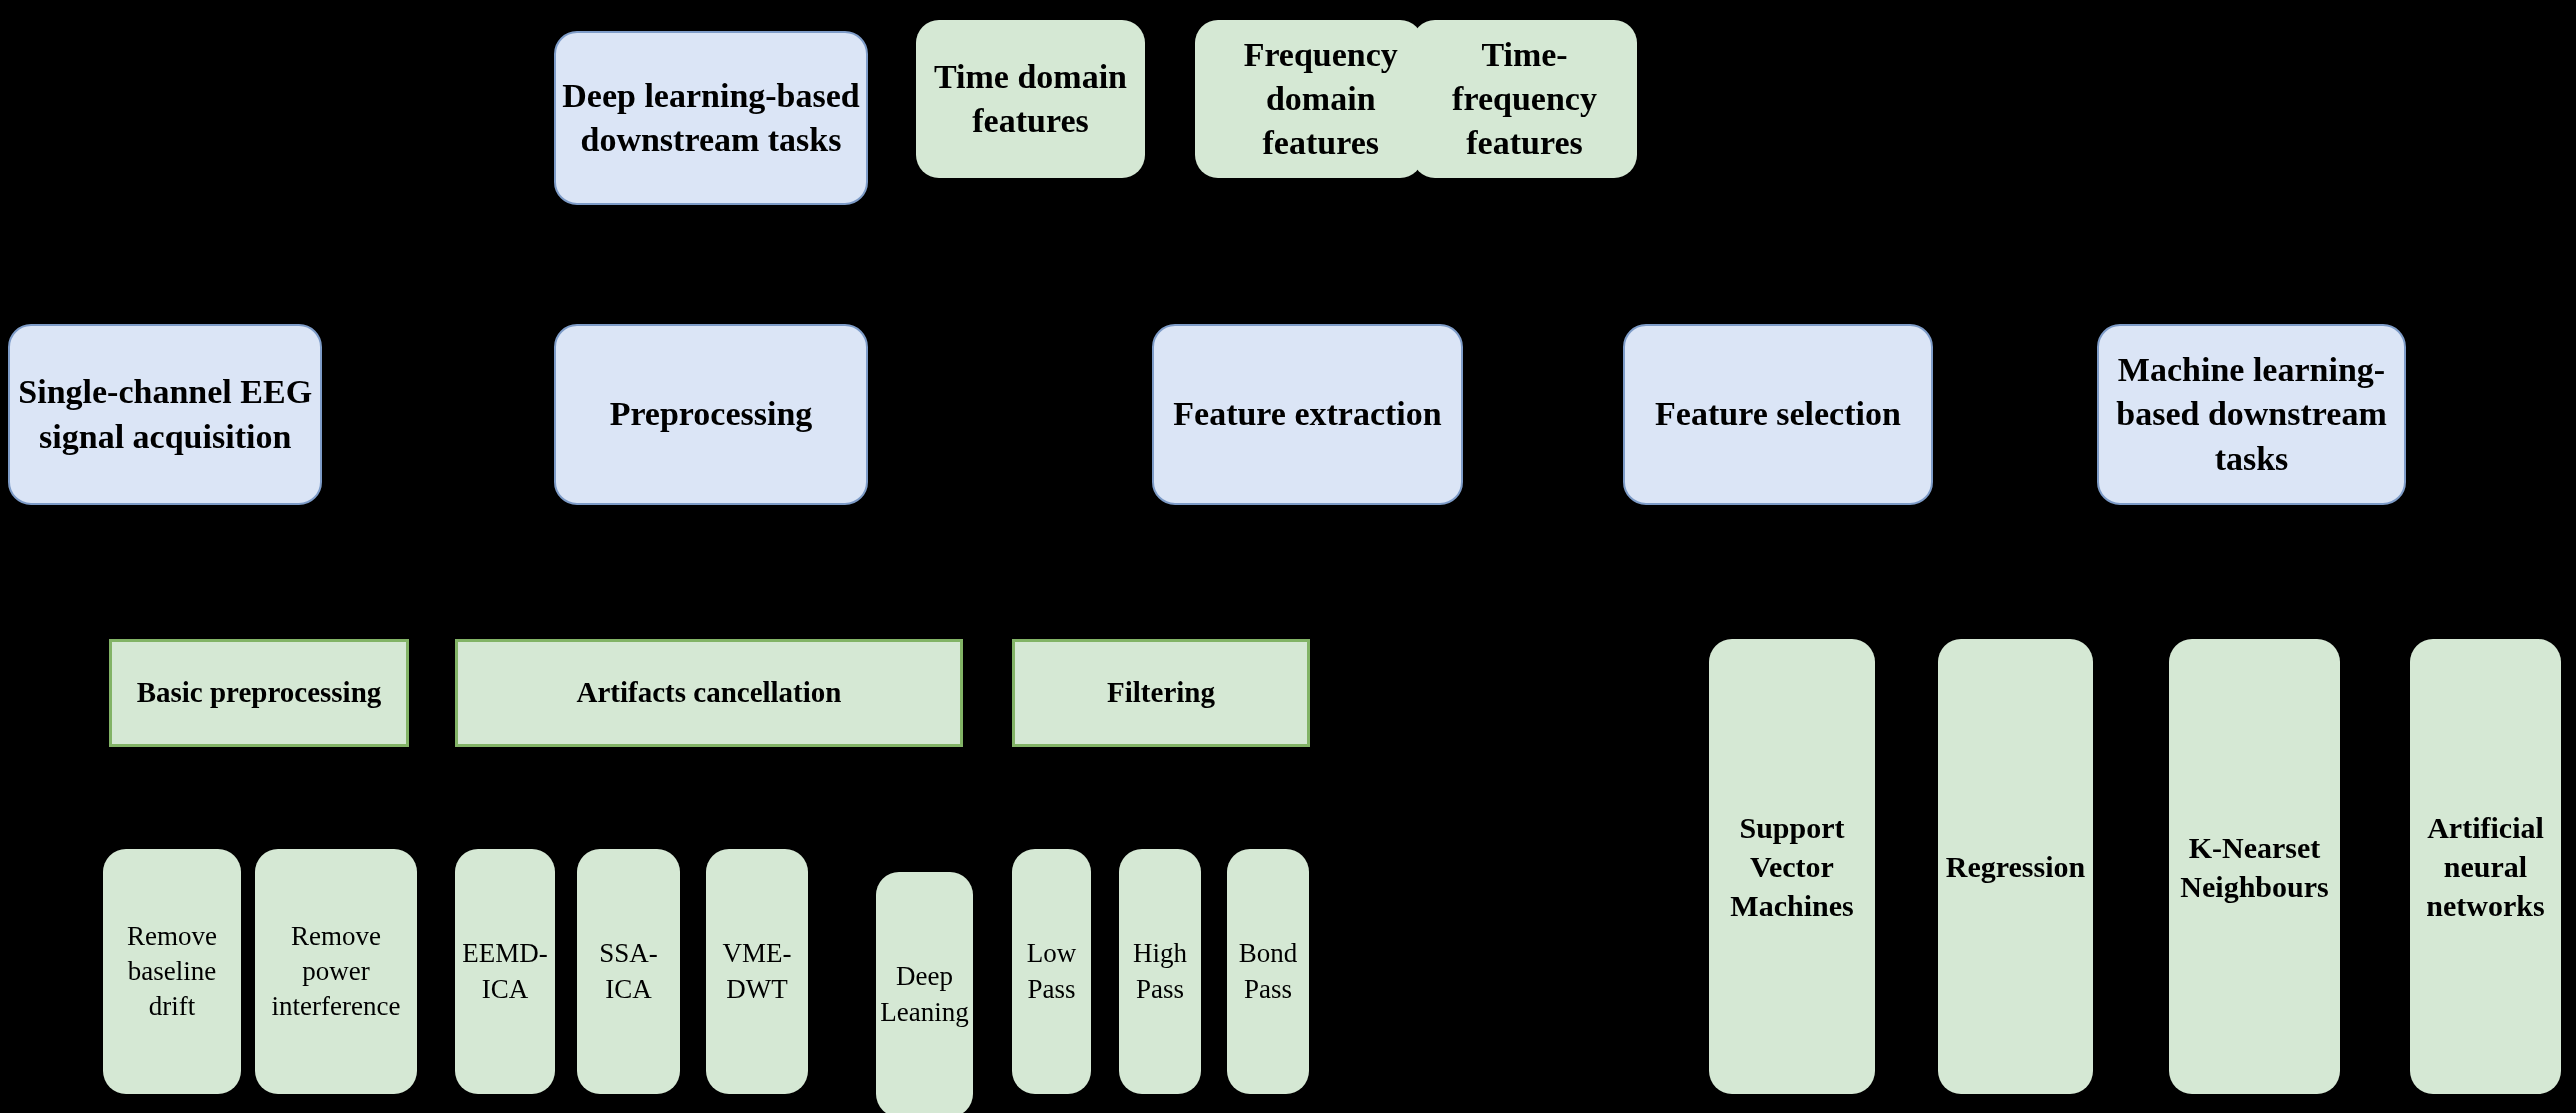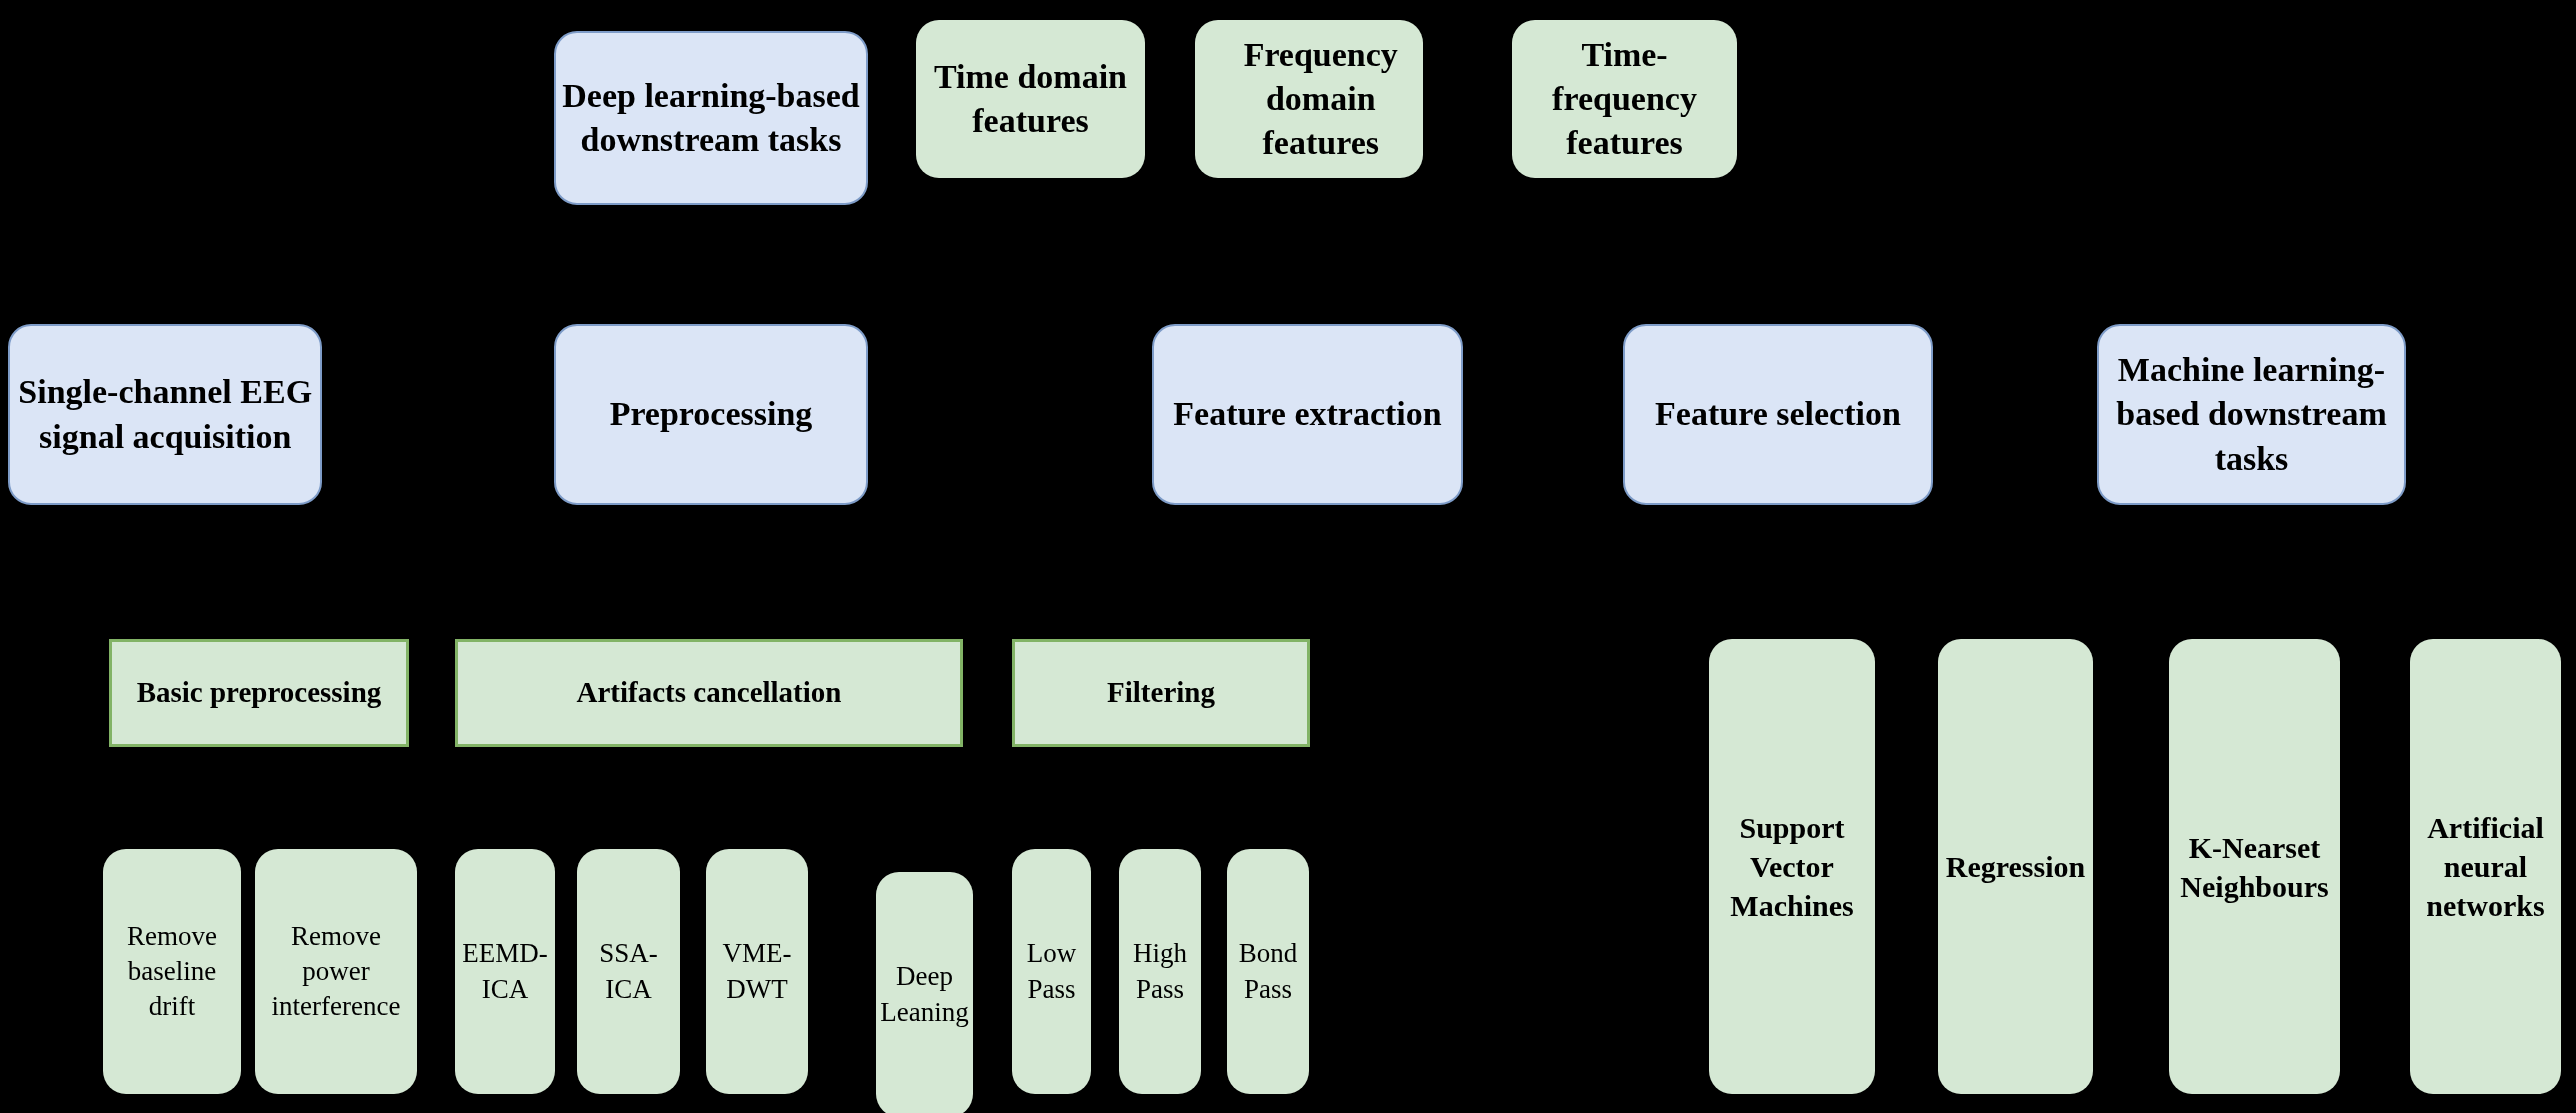--- a/index.html
+++ b/index.html
@@ -41,21 +41,21 @@
 
   <div class="node blue bold fs-main" style="left:554px;top:13.4px;width:314px;height:174px;">
     <span>Deep learning-based downstream tasks</span>
   </div>
   <div class="node green bold fs-main" style="left:916px;top:20px;width:229px;height:158px;">
     <span>Time domain features</span>
   </div>
   <div class="node green bold fs-main" style="left:1195px;top:20px;width:228px;height:158px;padding-left:27px;">
     <span>Frequency domain features</span>
   </div>
-  <div class="node green bold fs-main" style="left:1512px;top:20px;width:225px;height:158px;">
+  <div class="node green bold fs-main" style="left:1412px;top:20px;width:225px;height:158px;">
     <span>Time-frequency features</span>
   </div>
 
   <div class="node blue bold fs-main" style="left:8.2px;top:306px;width:314px;height:181px;">
     <span>Single-channel EEG signal acquisition</span>
   </div>
   <div class="node blue bold fs-main" style="left:554px;top:306px;width:314px;height:181px;">
     <span>Preprocessing</span>
   </div>
   <div class="node blue bold fs-main" style="left:1152px;top:306px;width:311px;height:181px;">

